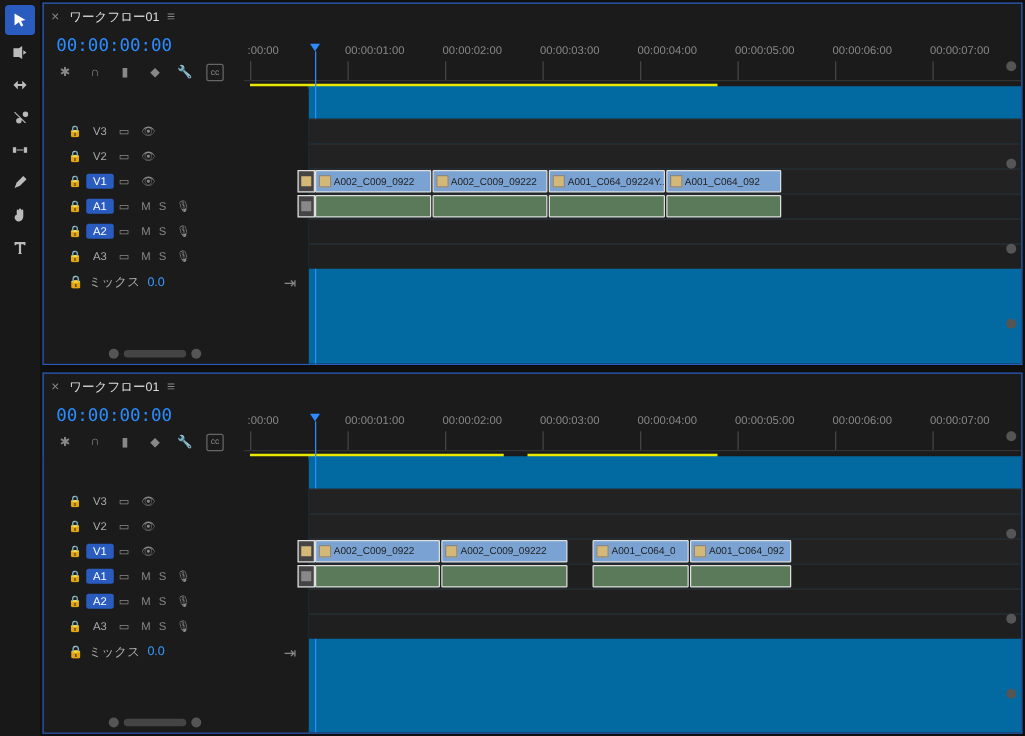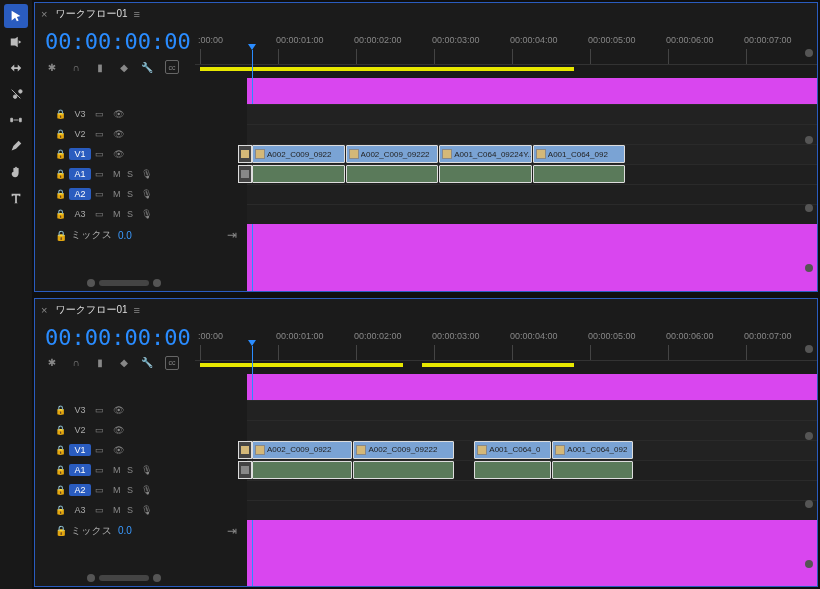--- a/index.html
+++ b/index.html
@@ -9,42 +9,42 @@
   .tool { width: 24px; height: 24px; display: flex; align-items: center; justify-content: center; color: #bbb; border-radius: 3px; cursor: pointer; }
   .tool.active { background: #2a5cbf; color: #fff; }
   .tool svg { width: 14px; height: 14px; }
   .panels { flex: 1; display: flex; flex-direction: column; gap: 6px; padding: 2px; }
   .panel { flex: 1; border: 1px solid #2a5cbf; background: #1b1b1b; display: flex; flex-direction: column; overflow: hidden; }
   .tabbar { height: 22px; display: flex; align-items: center; padding: 0 6px; gap: 6px; color: #ddd; font-size: 10px; }
   .close-x { color: #888; cursor: pointer; margin-right: 2px; font-size: 11px; }
   .menu-ico { color: #888; font-size: 11px; }
   .header-row { display: flex; }
   .header-left { width: 160px; padding: 2px 6px; }
-  .timecode { color: #2a8cff; font-size: 22px; font-family: monospace; padding: 2px 0 4px 4px; }
+  .timecode { color: #2a8cff; font-size: 14px; font-family: monospace; padding: 2px 0 4px 4px; }
   .iconrow { display: flex; gap: 10px; padding: 2px 4px; color: #888; align-items: center; }
   .iconrow span { width: 14px; height: 14px; display:inline-flex; align-items:center; justify-content:center; }
   .ruler-area { flex: 1; position: relative; }
   .ruler { position: relative; height: 16px; border-bottom: 1px solid #333; margin-top: 24px; }
   .tick { position: absolute; top: 0; bottom: 0; width: 1px; background: #444; }
   .tick-label { position: absolute; top: -14px; color: #888; font-size: 9px; transform: translateX(-2px); }
   .work-area { position: absolute; height: 4px; background: #e8e800; top: 18px; }
   .scroll-dot { position: absolute; right: 4px; width: 8px; height: 8px; border-radius: 50%; background: #555; }
   .body-row { display: flex; flex: 1; position: relative; }
   .track-headers { width: 212px; background: #1b1b1b; padding-top: 26px; }
   .trk { display: flex; align-items: center; height: 20px; gap: 4px; padding-left: 20px; font-size: 9px; color: #aaa; }
   .lock { width: 10px; color: #888; }
   .trk-name { width: 22px; text-align: center; padding: 1px 2px; border-radius: 2px; }
   .trk-name.active { background: #2a5cbf; color: #fff; }
   .trk-ico { width: 14px; color: #888; }
   .ms { width: 10px; color: #888; }
   .mic { color: #888; }
   .mix-row { display: flex; align-items: center; height: 22px; padding-left: 20px; gap: 6px; color: #aaa; }
   .mix-val { color: #3a9aff; }
   .arrows { margin-left: auto; margin-right: 10px; color: #888; font-size: 12px; }
-  .tracks-area { flex: 1; position: relative; background: #d946ef; }
+  .tracks-area { flex: 1; position: relative; background: #0369a1; }
   .playhead { position: absolute; top: -28px; bottom: 0; width: 1px; background: #2a8cff; left: 5px; }
   .playhead::before { content:''; position:absolute; top:-6px; left:-4px; width:0; height:0; border-left:4px solid transparent; border-right:4px solid transparent; border-top:6px solid #2a8cff; }
   .track-row { position: absolute; left: 0; right: 0; height: 20px; }
   .track-row.video { background: #222; border-top: 1px solid #2a2a2a; }
   .track-row.audio { background: #1f1f1f; border-top: 1px solid #2a2a2a; }
   .clip { position: absolute; top: 1px; height: 18px; border: 1px solid #ddd; background: #7aa3d4; border-radius: 1px; display: flex; align-items: center; overflow: hidden; }
   .clip.audio { background: #5a7a5a; height: 18px; }
   .clip-ico { width: 10px; height: 10px; margin: 0 2px; background: #d4b878; flex-shrink: 0; border: 1px solid #888; }
   .clip-label { font-size: 8px; color: #222; white-space: nowrap; overflow: hidden; }
   .clip-head { position:absolute; top:1px; height:18px; width:14px; background:#444; border:1px solid #ddd; display:flex; align-items:center; justify-content:center; }

